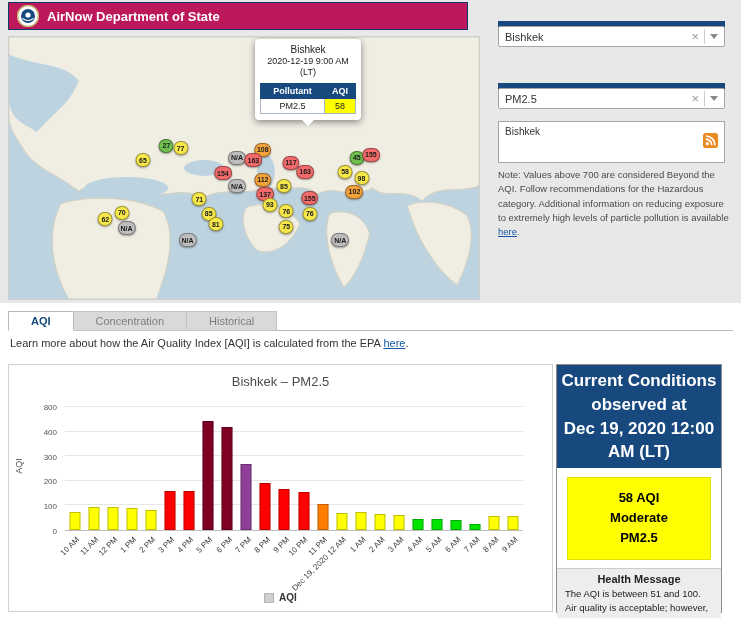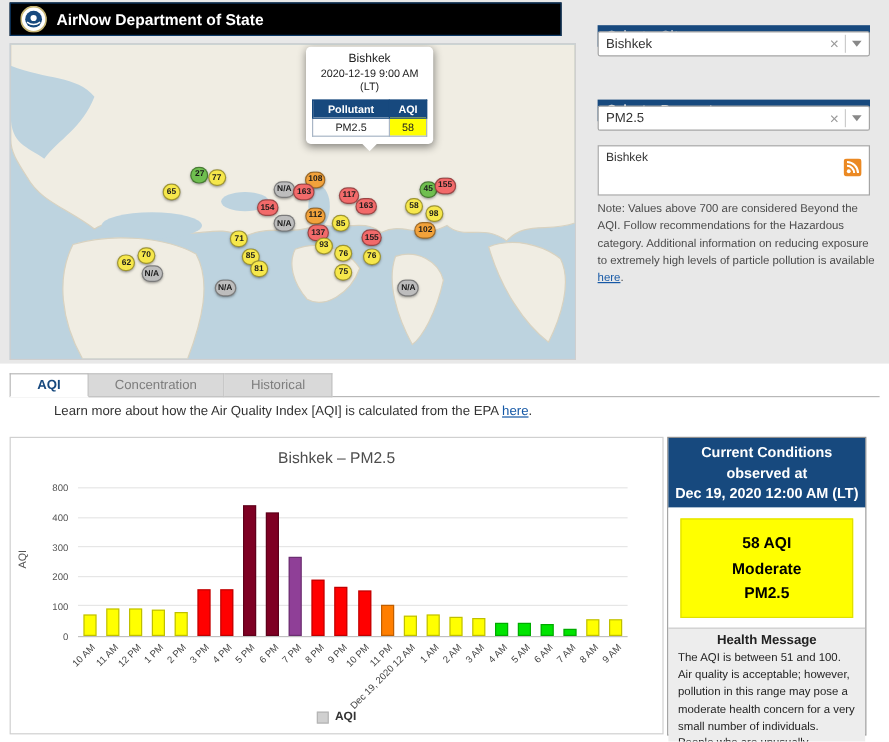--- a/index.html
+++ b/index.html
@@ -9,21 +9,21 @@
     background:#ffffff;
     position:relative;
     overflow:hidden;
     color:#333;
   }
   .top-bg { position:absolute; left:0; top:0; width:741px; height:303px; background:#e8e8e8; }
 
   
   .app-header {
     position:absolute; left:8px; top:2px; width:460px; height:28px;
-    background:#000000; border:1px solid #0e3a67;
+    background:#be185d; border:1px solid #0e3a67;
     display:flex; align-items:center; gap:8px; padding:0 8px;
   }
   .seal { width:22px; height:22px; flex:0 0 22px; }
   .app-title { color:#fff; font-size:13px; font-weight:bold; }
 
   
   .map {
     position:absolute; left:8px; top:36px; width:472px; height:264px;
     background:#bdd3df; overflow:hidden; border:1px solid #cfcfcf;
   }
@@ -56,21 +56,21 @@
 
   
   .tabs { position:absolute; left:8px; top:311px; height:20px; display:flex; z-index:3; }
   .tab {
     height:20px; padding:0 22px; display:flex; align-items:center; justify-content:center;
     font-size:11px; cursor:pointer;
   }
   .tab.active { background:#fff; color:#17497e; font-weight:bold; border:1px solid #b8b8b8; border-bottom:1px solid #fff; }
   .tab.inactive { background:#d9d9d9; color:#7d7d7d; border:1px solid #c4c4c4; border-left:none; }
   .tab-rule { position:absolute; left:8px; top:330px; width:725px; border-top:1px solid #b8b8b8; z-index:2; }
-  .learn-more { position:absolute; left:10px; top:337px; font-size:11px; color:#333;margin-left:35px; }
+  .learn-more { position:absolute; left:10px; top:337px; font-size:11px; color:#333; }
   a.link { color:#1558a6; text-decoration:underline; cursor:pointer; }
 
   
   .side-header {
     position:absolute; left:498px; width:227px; height:18px;
     background:#17497e; color:#fff; font-size:11px; font-weight:bold;
     display:flex; align-items:center; padding:0 8px;margin-top:18px;
   }
   .side-header.city { top:3px; }
   .side-header.param { top:65px; }
@@ -128,21 +128,21 @@
   .legend-swatch { width:10px; height:10px; background:#d0d0d0; border:1px solid #b5b5b5; display:inline-block; }
   .legend-label { font-size:10px; font-weight:bold; color:#333; }
 
   
   .cc-panel {
     position:absolute; left:556px; top:364px; width:166px; height:249px;
     background:#fff; border:1px solid #8f8f8f; display:flex; flex-direction:column;
   }
   .cc-header {
     background:#17497e; color:#fff; text-align:center;
-    font-size:12px; font-weight:bold; line-height:1.4; padding:4px 2px;
+    font-size:17px; font-weight:bold; line-height:1.4; padding:4px 2px;
   }
   .cc-body { padding:9px 10px 8px; background:#fff; }
   .cc-aqi-box {
     background:#ffff00; text-align:center; padding:10px 2px;
     font-size:13px; font-weight:bold; color:#000; line-height:1.55;
     border:1px solid #e0e000;
   }
   .cc-health { background:#ededed; border-top:1px solid #ccc; flex:1; }
   .cc-health-title { text-align:center; font-size:11px; font-weight:bold; color:#222; margin:4px 0 2px; }
   .cc-health-text { font-size:9.5px; line-height:1.5; color:#222; padding:0 8px 8px; }

